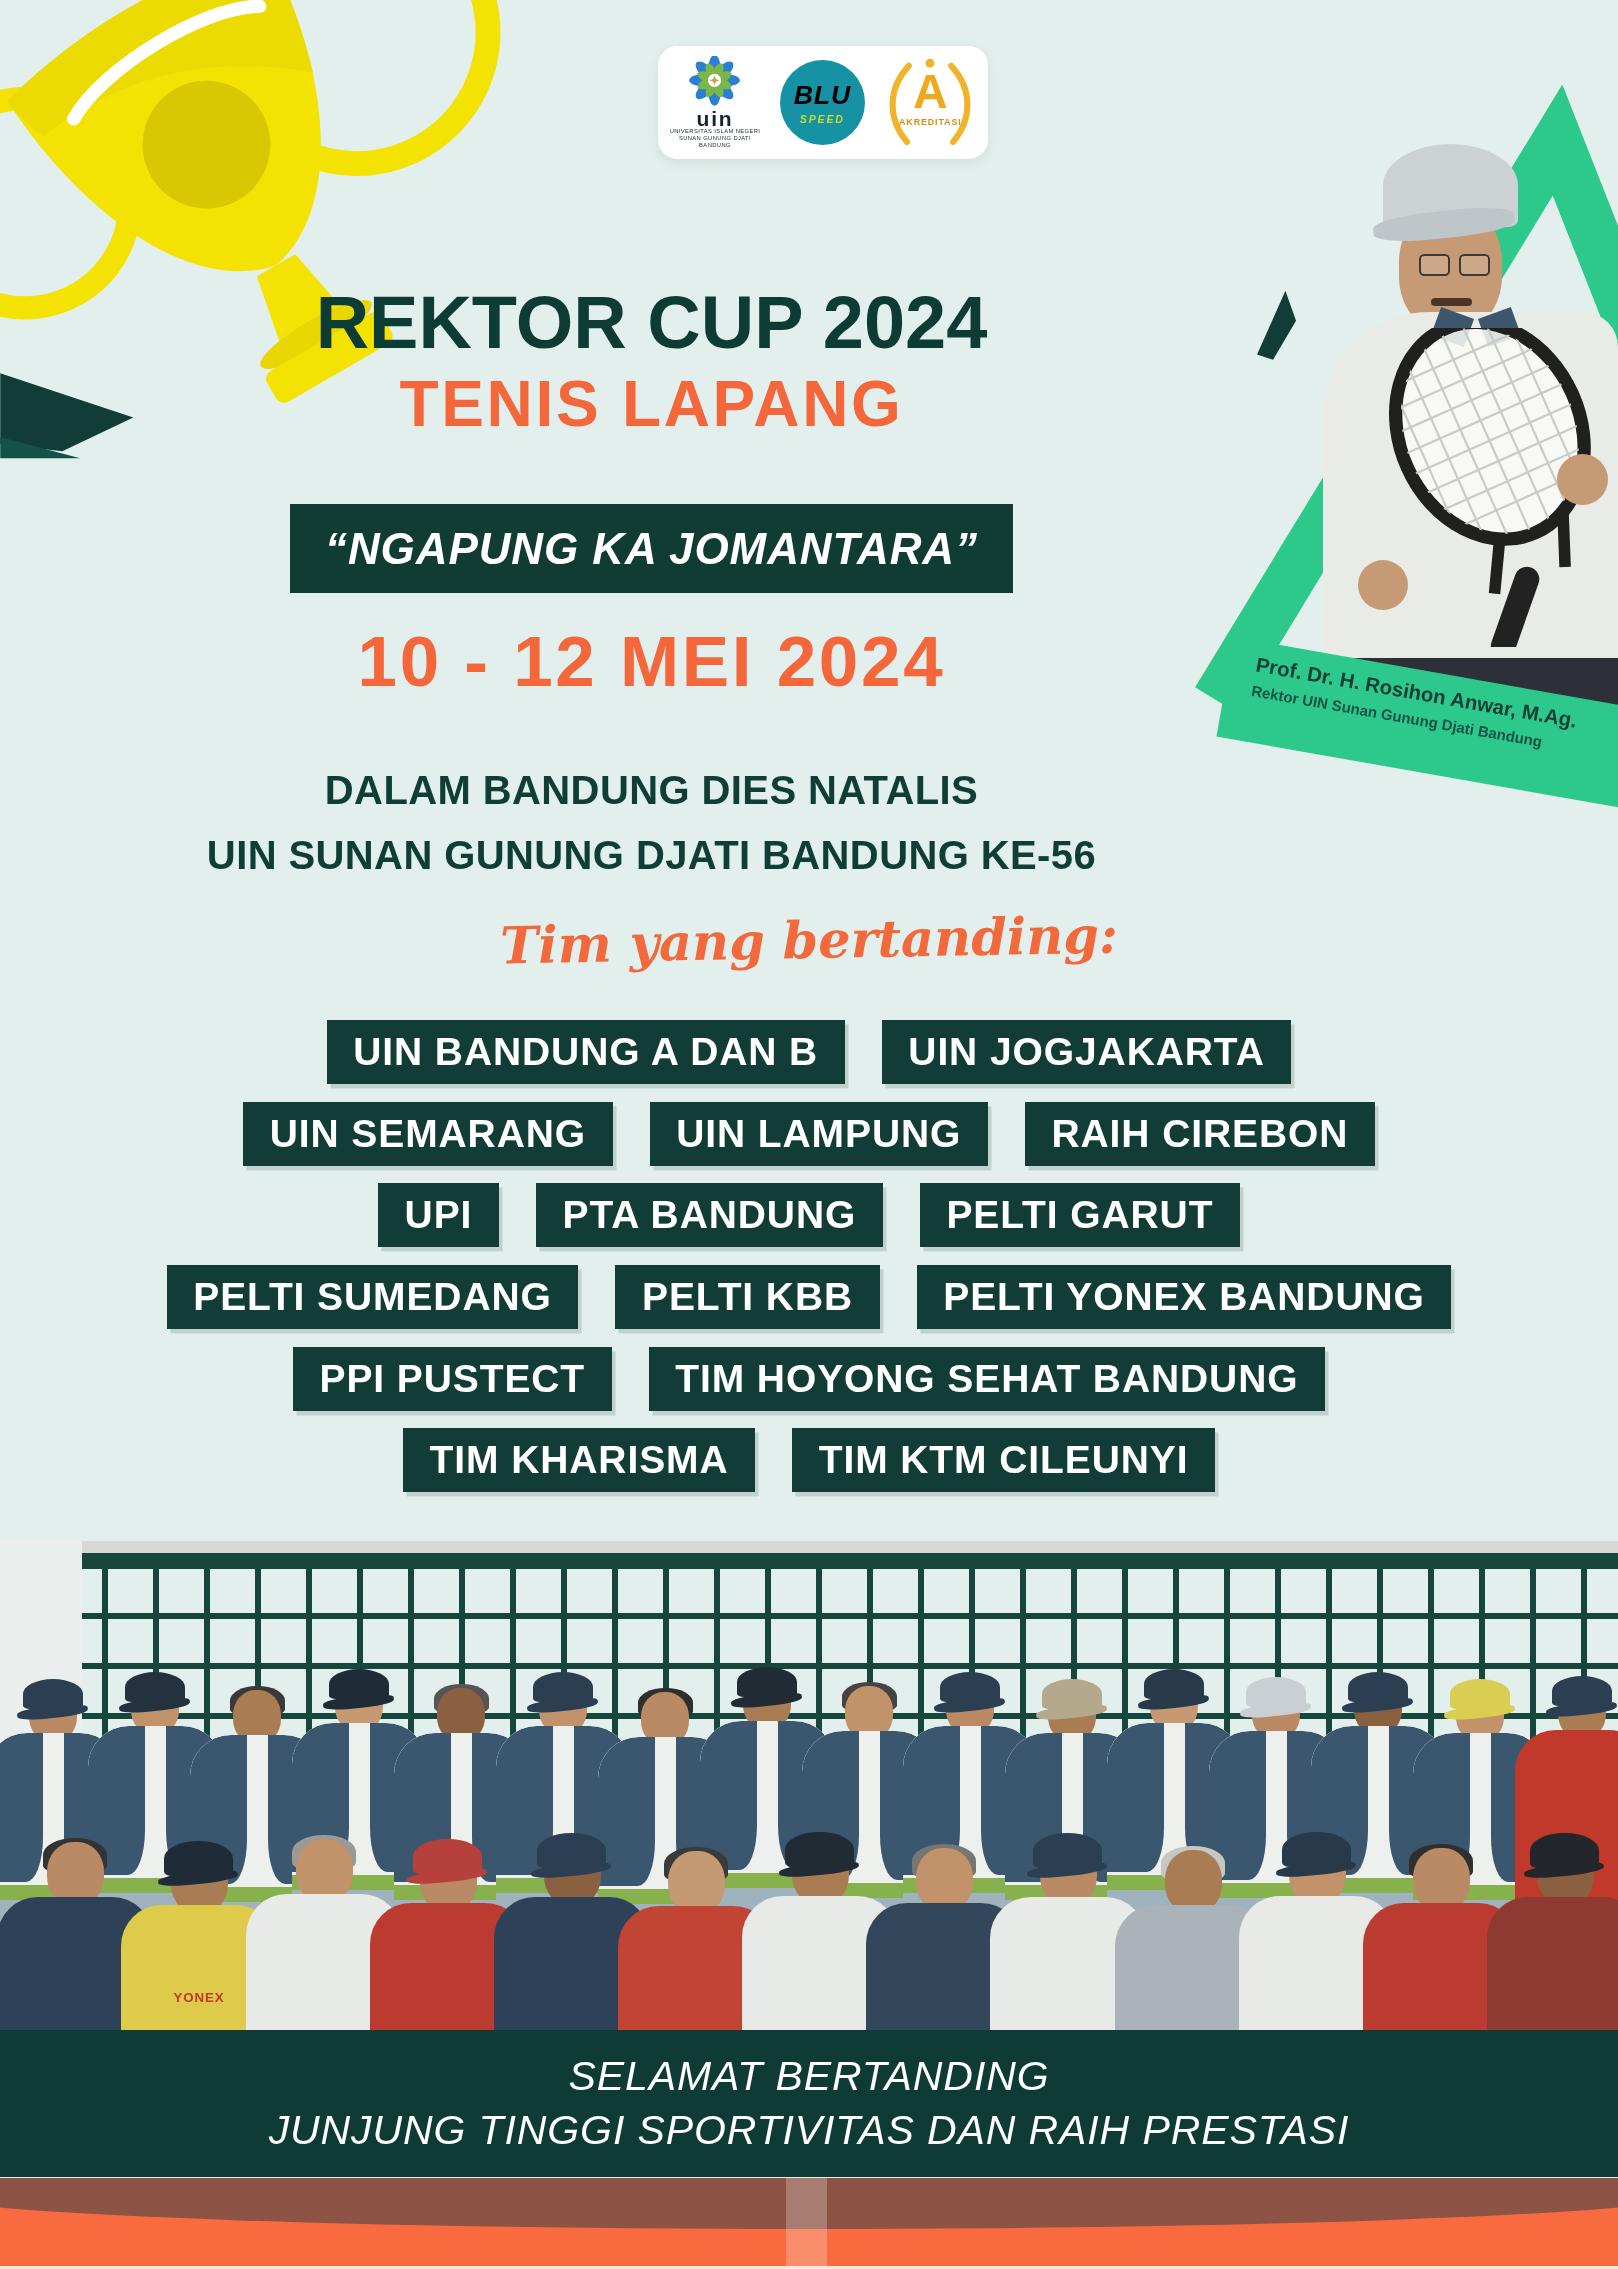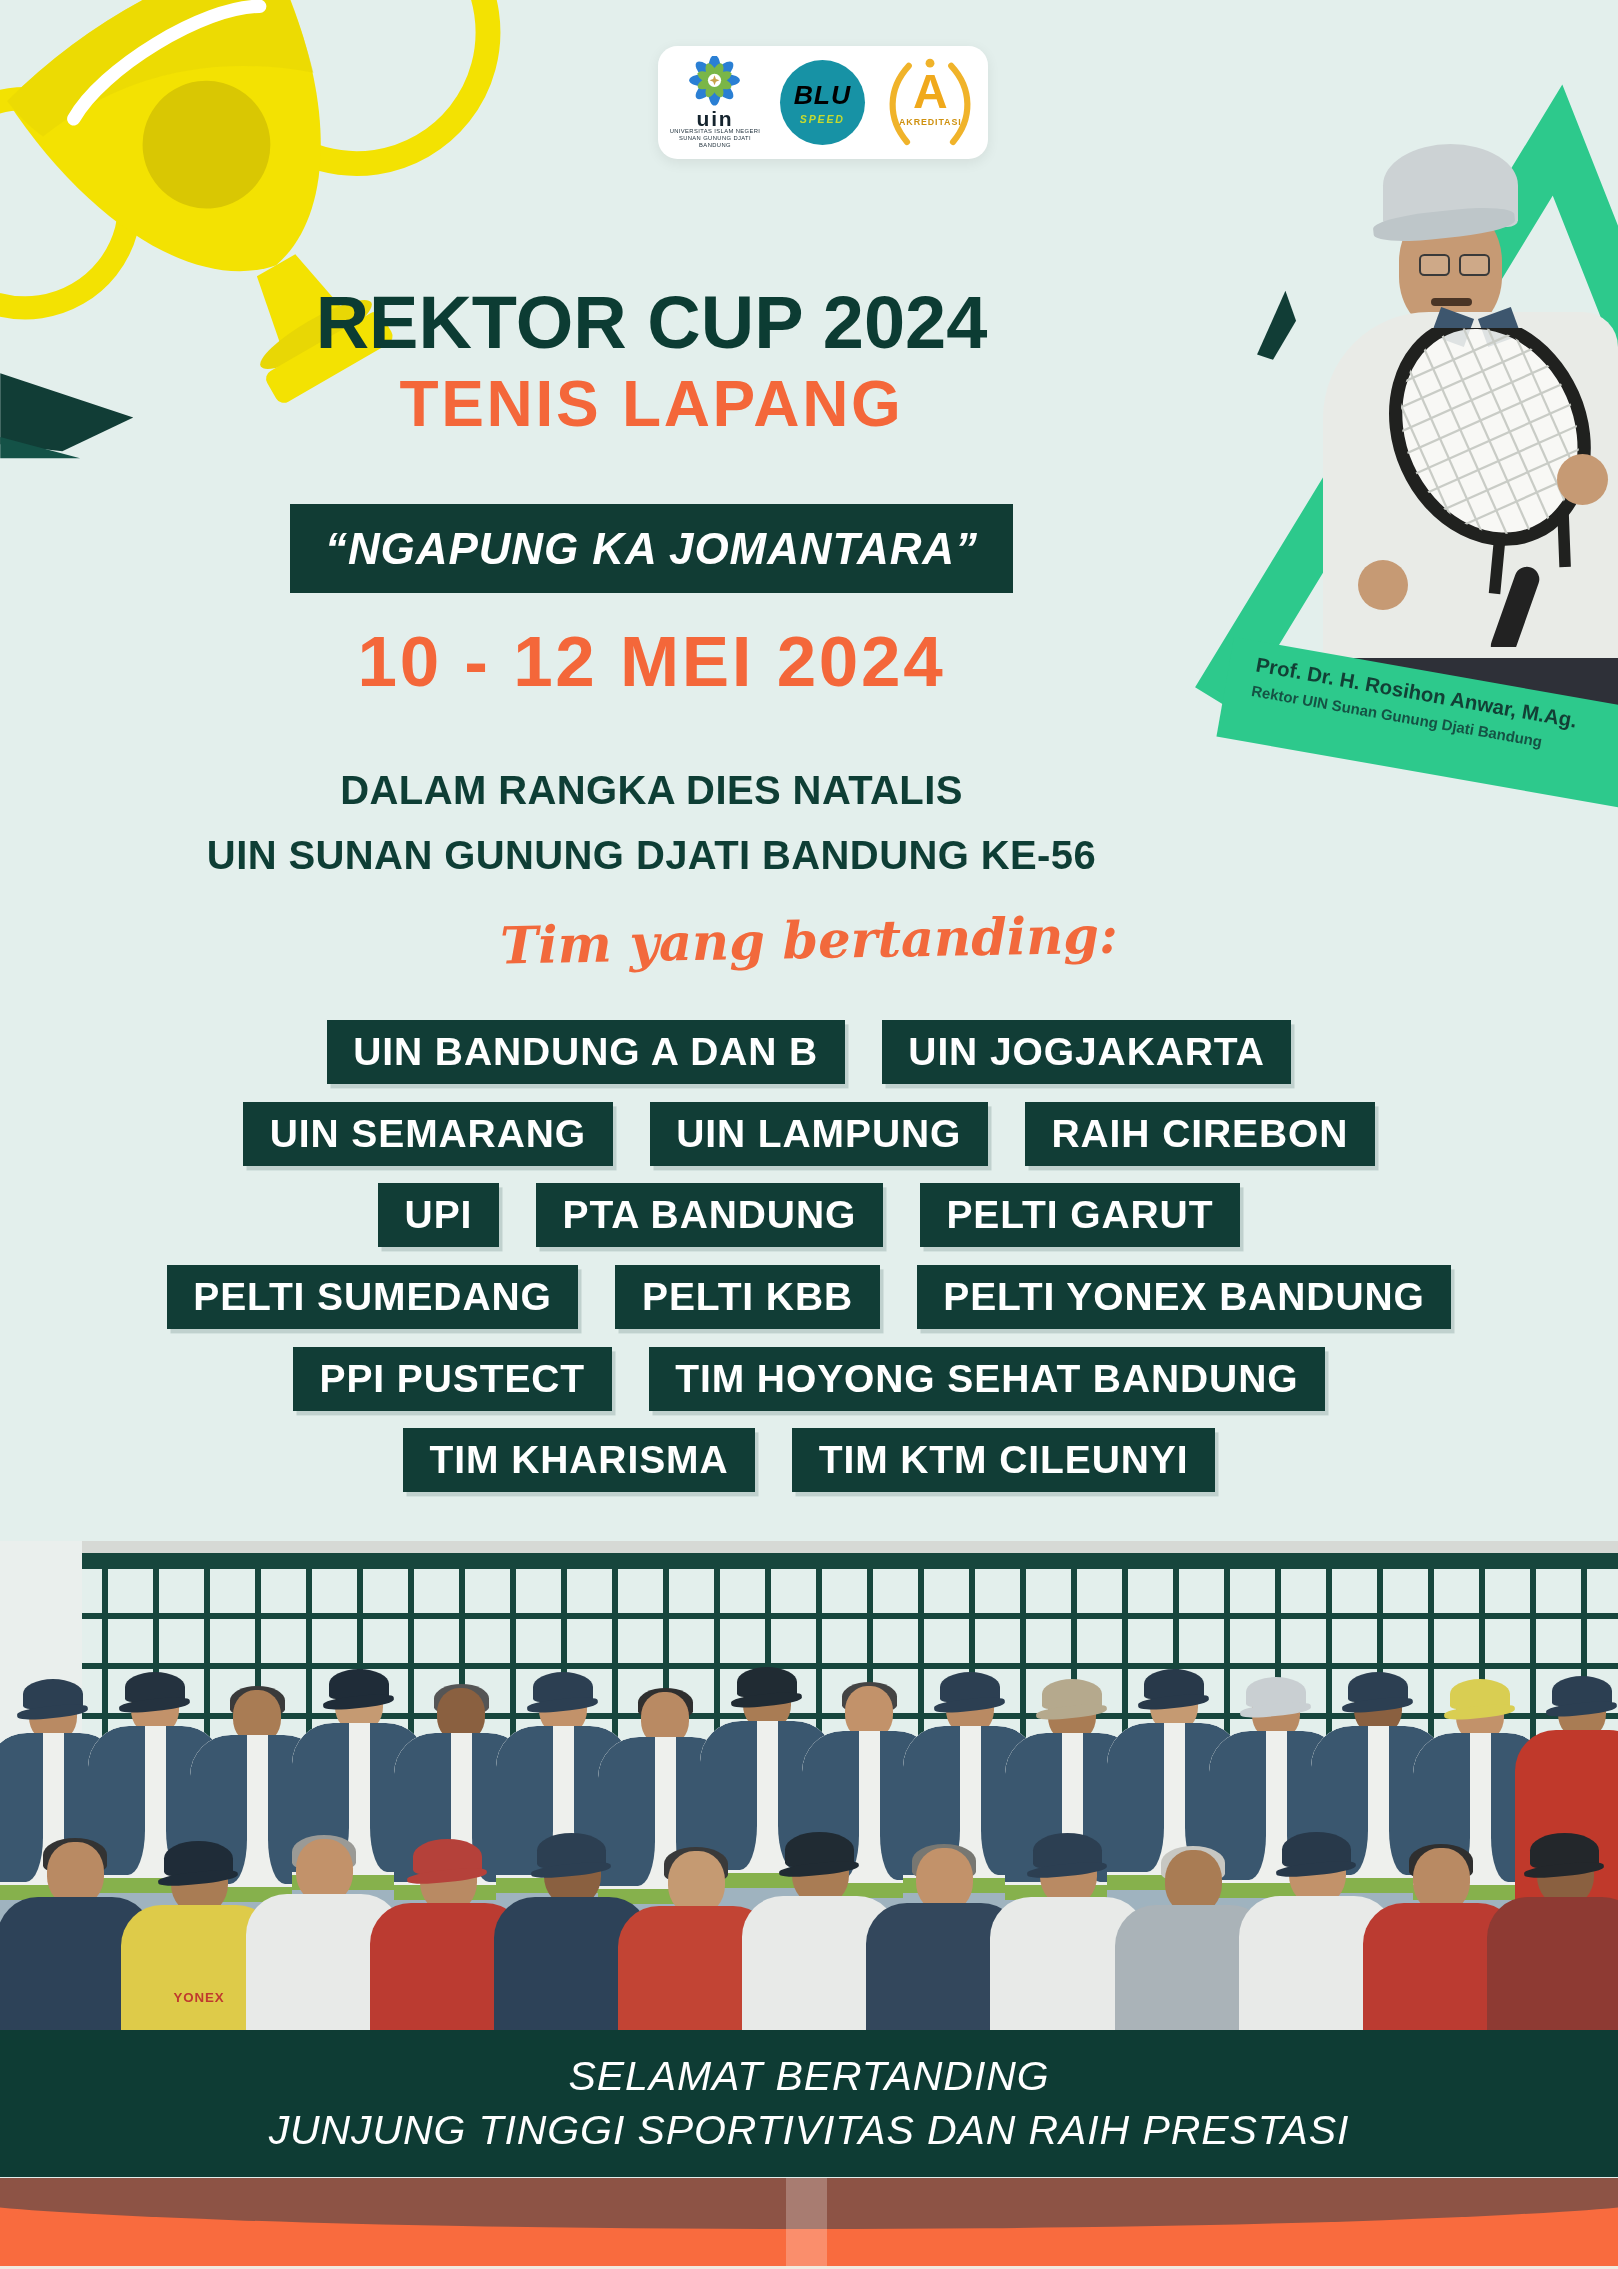--- a/index.html
+++ b/index.html
@@ -161,21 +161,21 @@
     </div>
   </div>
 
   <div class="abs" id="header">
     <div id="main-title">REKTOR CUP 2024</div>
     <div id="sub-title">TENIS LAPANG</div>
     <div id="tagline-wrap">
       <span id="tagline">“NGAPUNG KA JOMANTARA”</span>
     </div>
     <div id="date-line">10 - 12 MEI 2024</div>
-    <div class="occ" id="occ1">DALAM RANGKA DIES NATALIS</div>
+    <div class="occ" id="occ1">DALAM BANDUNG DIES NATALIS</div>
     <div class="occ" id="occ2">UIN SUNAN GUNUNG DJATI BANDUNG KE-56</div>
   </div>
 
   <div class="abs" id="teams-heading">Tim yang bertanding:</div>
 
   <div class="abs" id="teams">
       <div class="team-row">
         <span class="badge">UIN BANDUNG A DAN B</span>
         <span class="badge">UIN JOGJAKARTA</span>
       </div>

